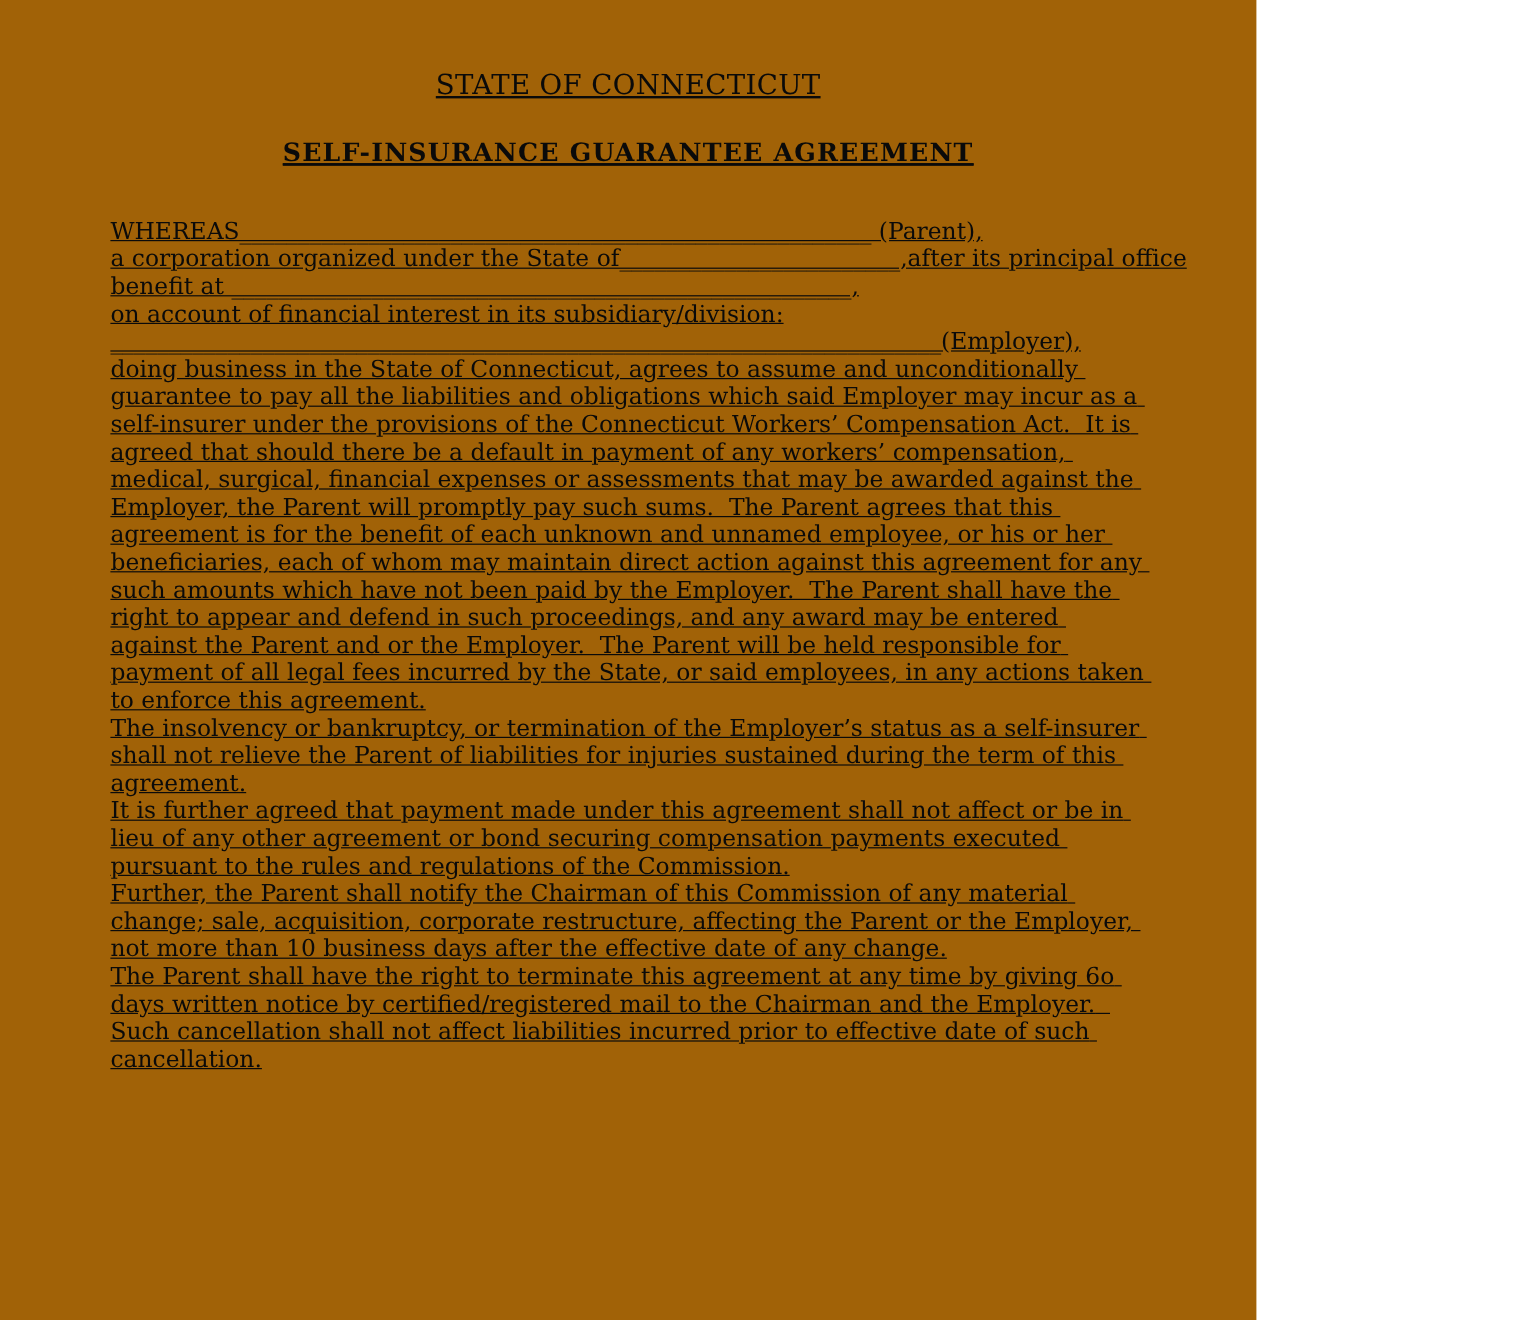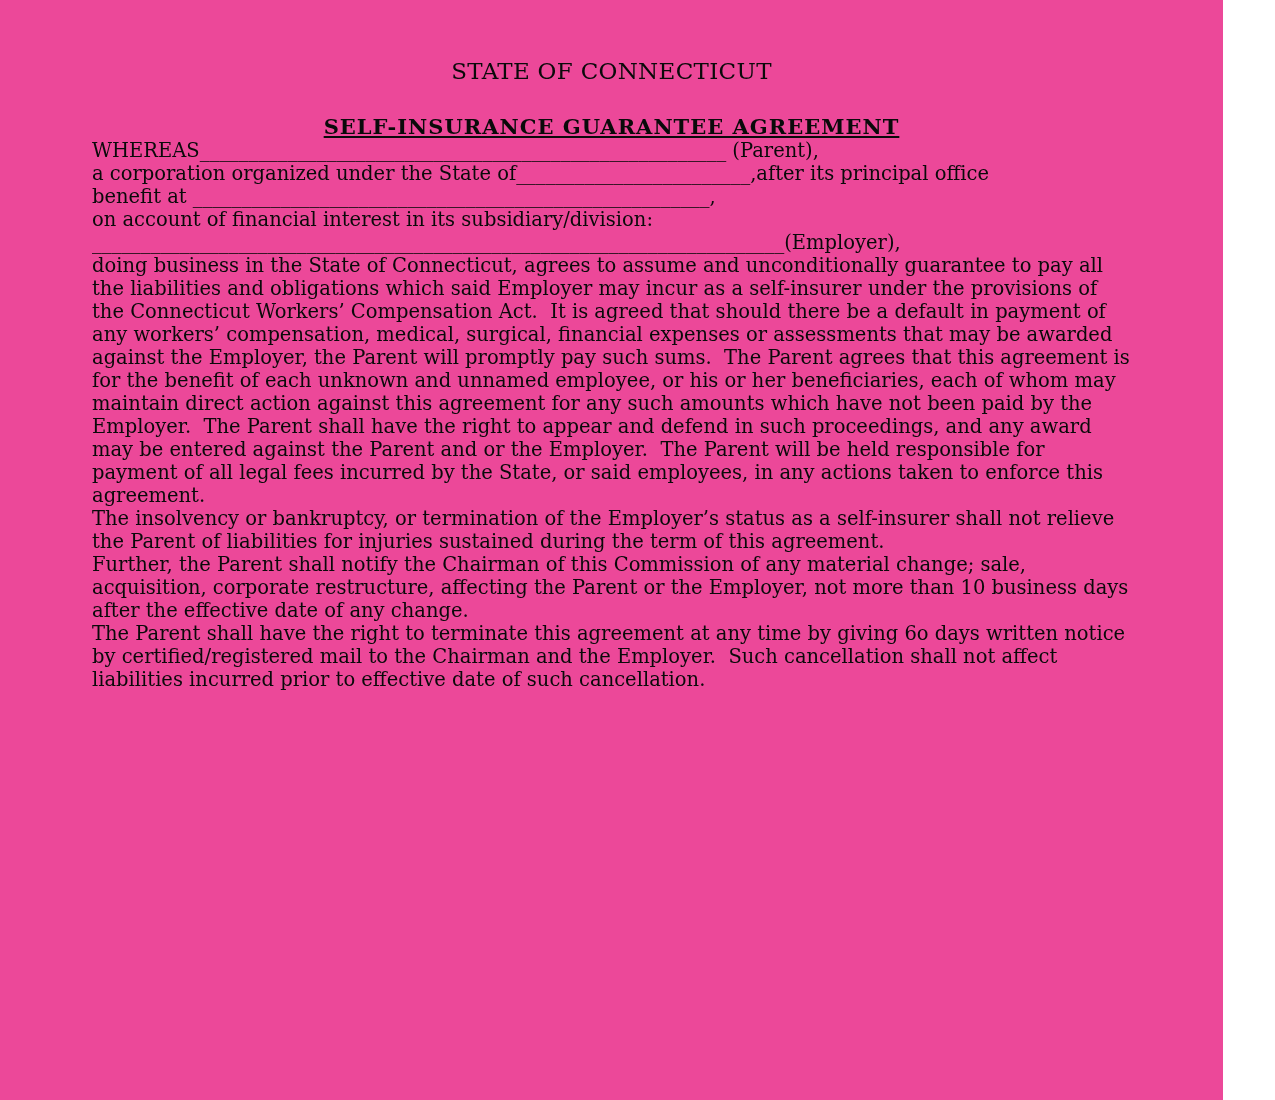--- a/index.html
+++ b/index.html
@@ -4,45 +4,46 @@
 <style>
   * { margin: 0; padding: 0; box-sizing: border-box; }
   html, body { background: #ffffff; }
   body {
     width: 1275px;
     height: 1100px;
     color: #0a0a0a;
     font-family: "DejaVu Serif", "Liberation Serif", serif;
   }
   .page {
-    width: 1223px;
+    width: 1047px;
     height: 1100px;
     padding: 58px 92px 0 92px;
     overflow: hidden;
-    background: #ec4899;
+    background: #a16207;
+    text-decoration: underline;
   }
   .doc-header {
     text-align: center;
     font-size: 23px;
     line-height: 26px;
     letter-spacing: 0.3px;
   }
   .doc-title {
     text-align: center;
     font-size: 21px;
     font-weight: bold;
     text-decoration: underline;
     letter-spacing: 1px;
     margin-top: 30px;
   }
   .body-text {
     font-size: 19.5px;
     line-height: 23px;
   }
-  .whereas-block { }
+  .whereas-block { margin-top: 42px; }
   .line { display: block; white-space: pre; }
   .flow { white-space: pre-wrap; }
   .para { white-space: pre-wrap; }
 </style>
 </head>
 <body>
 
 <div class="page">
 
   <div class="doc-header">
@@ -55,18 +56,19 @@
     <span class="line">WHEREAS______________________________________________________ (Parent),</span>
     <span class="line">a corporation organized under the State of________________________,after its principal office</span>
     <span class="line">benefit at _____________________________________________________,</span>
     <span class="line">on account of financial interest in its subsidiary/division:</span>
     <span class="line">_______________________________________________________________________(Employer),</span>
     <div class="flow">doing business in the State of Connecticut, agrees to assume and unconditionally guarantee to pay all the liabilities and obligations which said Employer may incur as a self-insurer under the provisions of the Connecticut Workers’ Compensation Act.  It is agreed that should there be a default in payment of any workers’ compensation, medical, surgical, financial expenses or assessments that may be awarded against the Employer, the Parent will promptly pay such sums.  The Parent agrees that this agreement is for the benefit of each unknown and unnamed employee, or his or her beneficiaries, each of whom may maintain direct action against this agreement for any such amounts which have not been paid by the Employer.  The Parent shall have the right to appear and defend in such proceedings, and any award may be entered against the Parent and or the Employer.  The Parent will be held responsible for payment of all legal fees incurred by the State, or said employees, in any actions taken to enforce this agreement.</div>
   </div>
 
   <div class="body-text para">The insolvency or bankruptcy, or termination of the Employer’s status as a self-insurer shall not relieve the Parent of liabilities for injuries sustained during the term of this agreement.</div>
 
+  <div class="body-text para">It is further agreed that payment made under this agreement shall not affect or be in lieu of any other agreement or bond securing compensation payments executed pursuant to the rules and regulations of the Commission.</div>
 
   <div class="body-text para">Further, the Parent shall notify the Chairman of this Commission of any material change; sale, acquisition, corporate restructure, affecting the Parent or the Employer, not more than 10 business days after the effective date of any change.</div>
 
   <div class="body-text para">The Parent shall have the right to terminate this agreement at any time by giving 6o days written notice by certified/registered mail to the Chairman and the Employer.  Such cancellation shall not affect liabilities incurred prior to effective date of such cancellation.</div>
 
 </div>
 
 </body></html>

